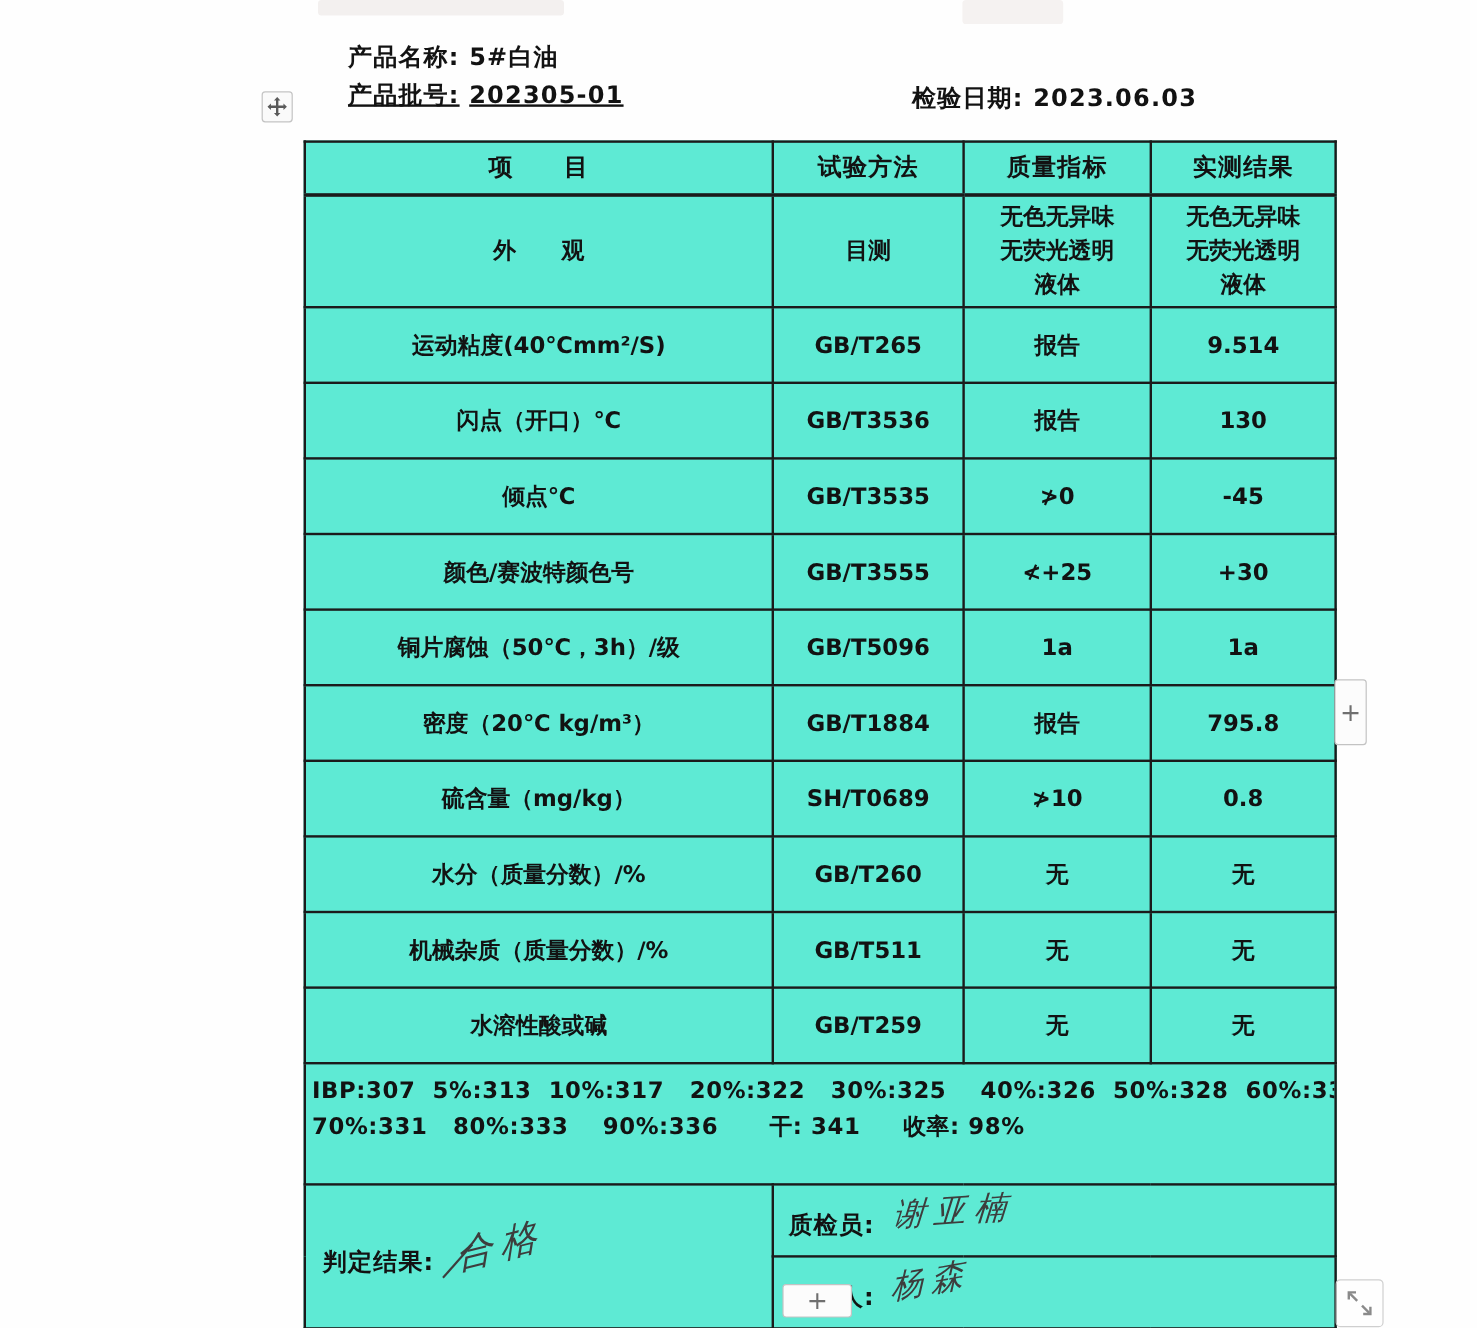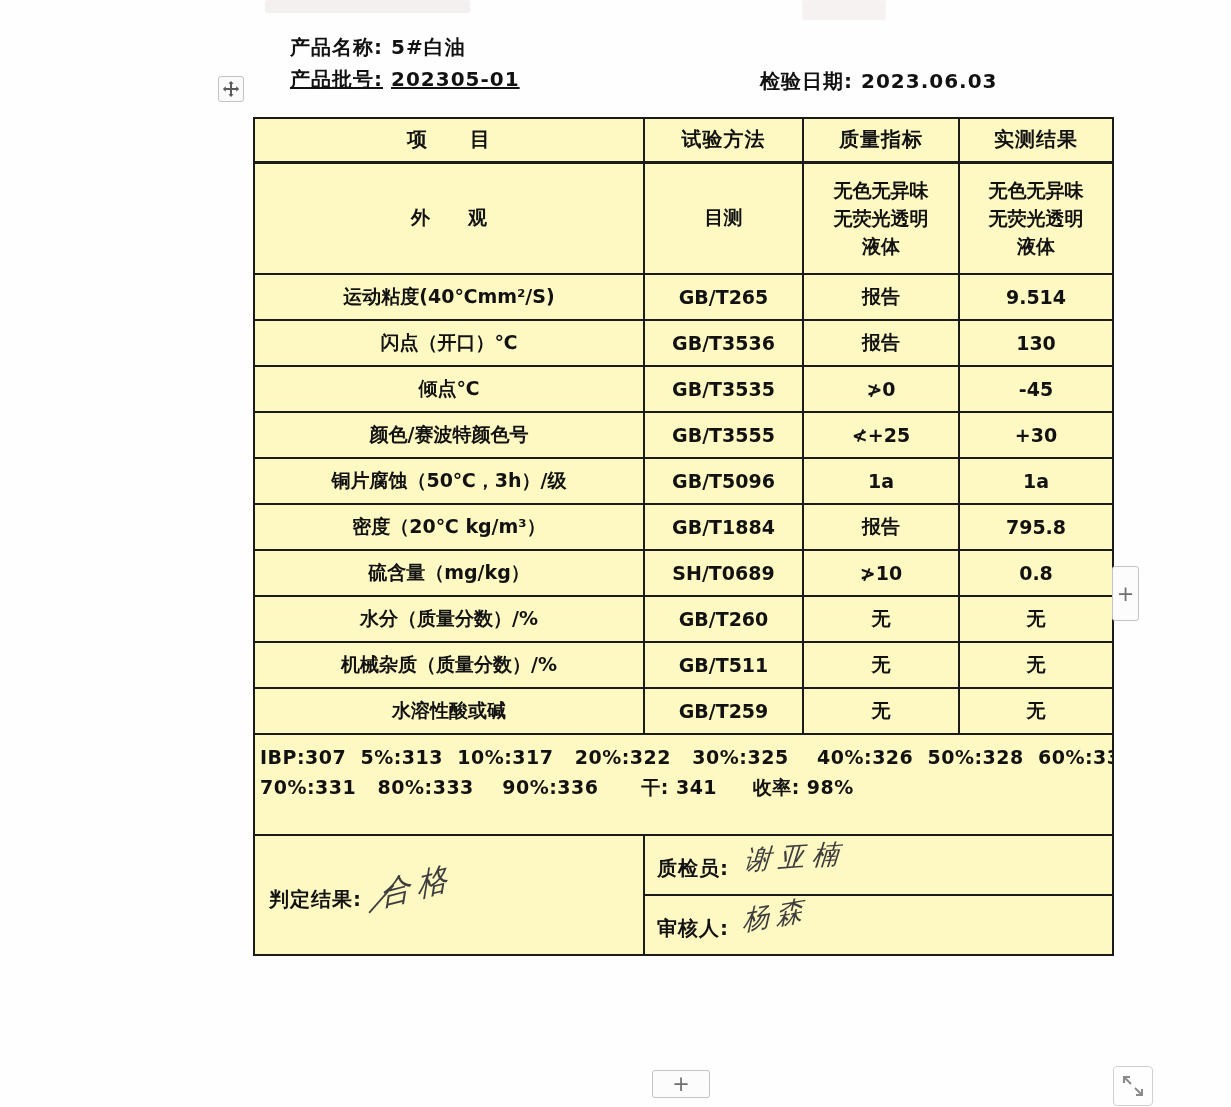--- a/index.html
+++ b/index.html
@@ -29,30 +29,30 @@
     background:#fcfcfc; border:1px solid #c3c3c3; border-radius:3px;
     color:#6f6f6f; cursor:pointer;
   }
   #move-handle { left:218px; top:76px; width:26px; height:26px; background:#fafafa; }
   #add-col-handle { left:1112px; top:566px; width:27px; height:55px; font-size:21px; font-weight:400; }
   #add-row-handle { left:652px; top:1070px; width:58px; height:28px; font-size:21px; font-weight:400; }
   #resize-handle  { left:1113px; top:1066px; width:40px; height:40px; background:transparent; border-color:#cfcfcf; border-radius:4px; }
 
   
   #table-wrap { position:absolute; left:253px; top:117px; }
-  table { border-collapse:collapse; table-layout:fixed; width:859px; background:#fef9c3; }
+  table { border-collapse:collapse; table-layout:fixed; width:859px; background:#5eead4; }
   td, th {
     border:2px solid #1b1b1b;
     text-align:center; vertical-align:middle;
     font-size:19px; font-weight:bold;
     padding:0; overflow:hidden;
   }
   thead th { height:44px; font-size:20px; border-bottom-width:3px; letter-spacing:1px; }
-  tr.r-appearance td { height:112px; }
-  tr.std td { height:46px; }
+  tr.r-appearance td { height:94px; }
+  tr.std td { height:63px; }
   .ml { white-space:pre-line; line-height:28px; }
   tr.r-dist td {
     height:101px; text-align:left; vertical-align:top; padding:7px 5px 0 5px;
   }
   .dist-line { white-space:pre; line-height:30px; font-size:19px; letter-spacing:0.5px; }
   tr.r-foot td { height:60px; text-align:left; vertical-align:middle; }
   td.judgement-cell { padding-left:14px; white-space:nowrap; }
   td.sign-cell { padding-left:12px; white-space:nowrap; }
   .foot-label { font-size:20px; letter-spacing:1px; vertical-align:middle; }
 

